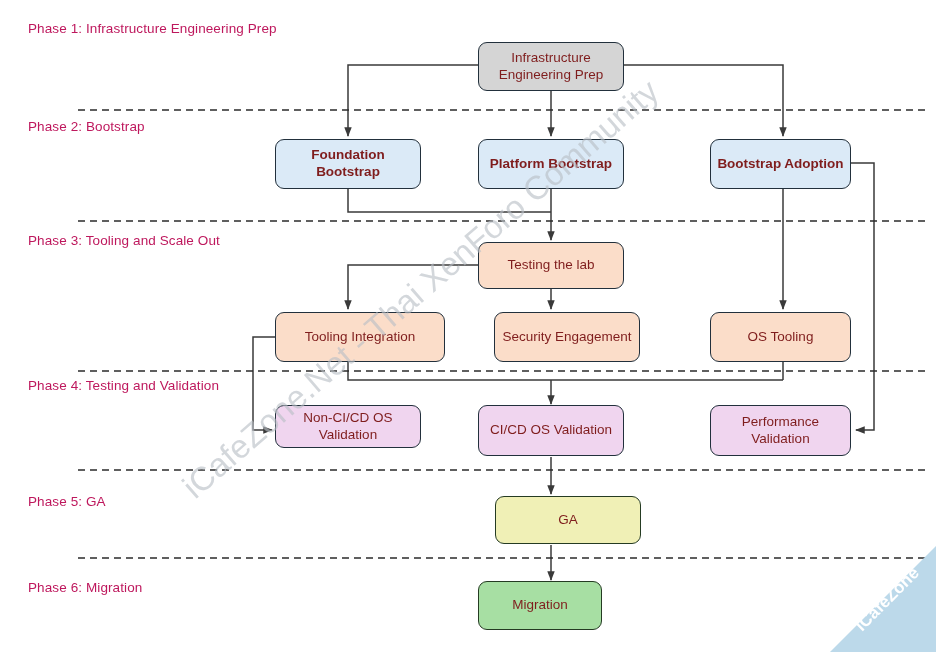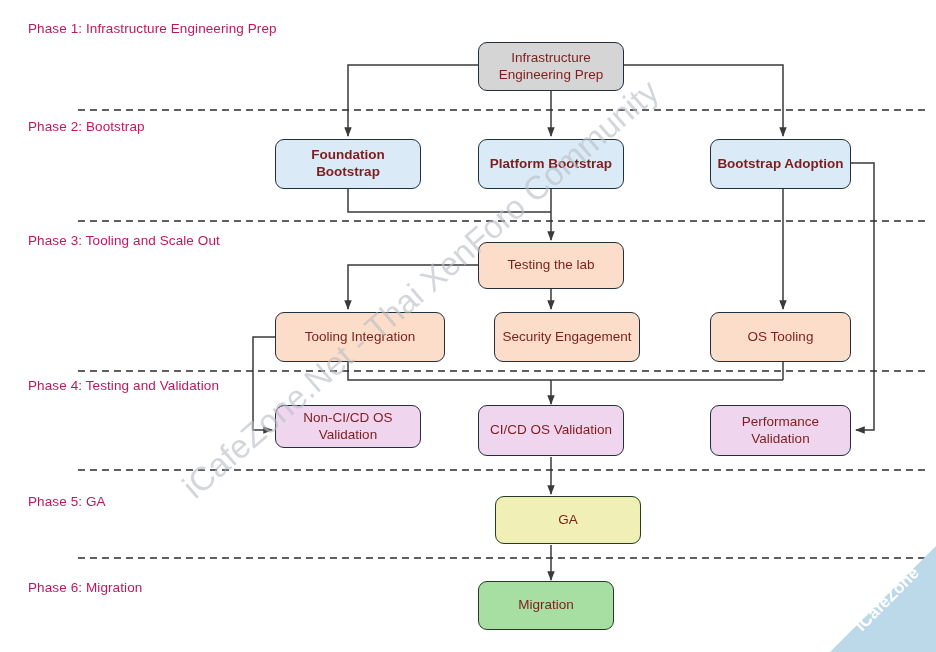--- a/index.html
+++ b/index.html
@@ -187,21 +187,21 @@
   </div>
 
   <div class="node fill-purple" style="left:710px; top:405px; width:141px; height:51px;">
     <span class="node-label">Performance Validation</span>
   </div>
 
   <div class="node fill-yellow" style="left:478px; top:496px; width:146px; height:48px;">
     <span class="node-label">GA</span>
   </div>
 
-  <div class="node fill-green" style="left:478px; top:581px; width:136px; height:49px;">
+  <div class="node fill-green" style="left:478px; top:581px; width:124px; height:49px;">
     <span class="node-label">Migration</span>
   </div>
 
   <svg id="watermark-layer" class="layer">
     <text class="wm-diag" x="195" y="500" transform="rotate(-41 195 500)">iCafeZone.Net - Thai XenForo Community</text>
 
     <polygon class="ribbon-poly" points="936,546 936,652 830,652"></polygon>
     <text class="ribbon-text" x="862" y="632" transform="rotate(-45 862 632)">iCafeZone</text>
   </svg>
 

